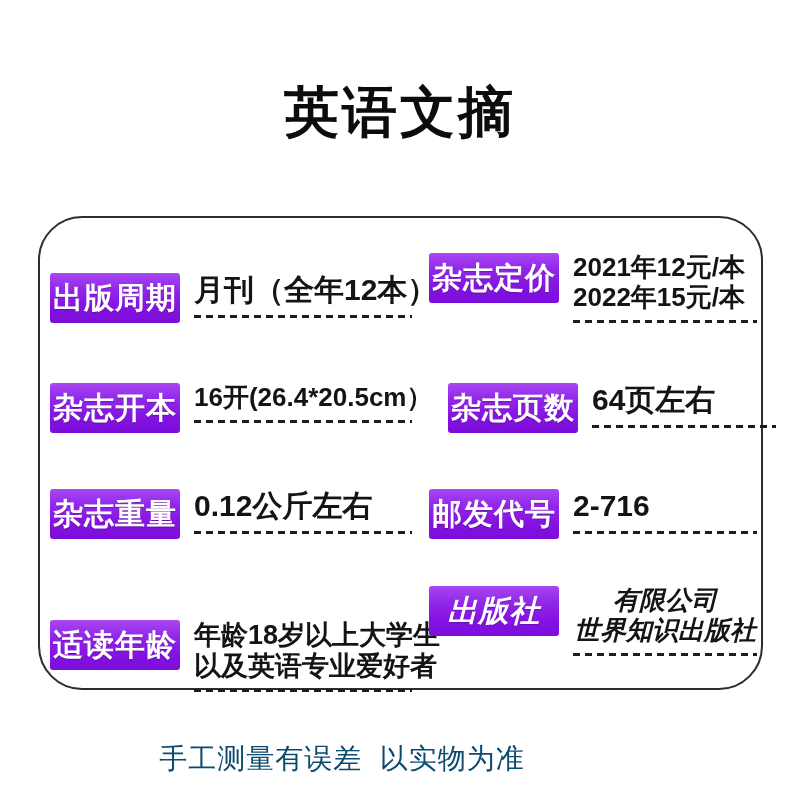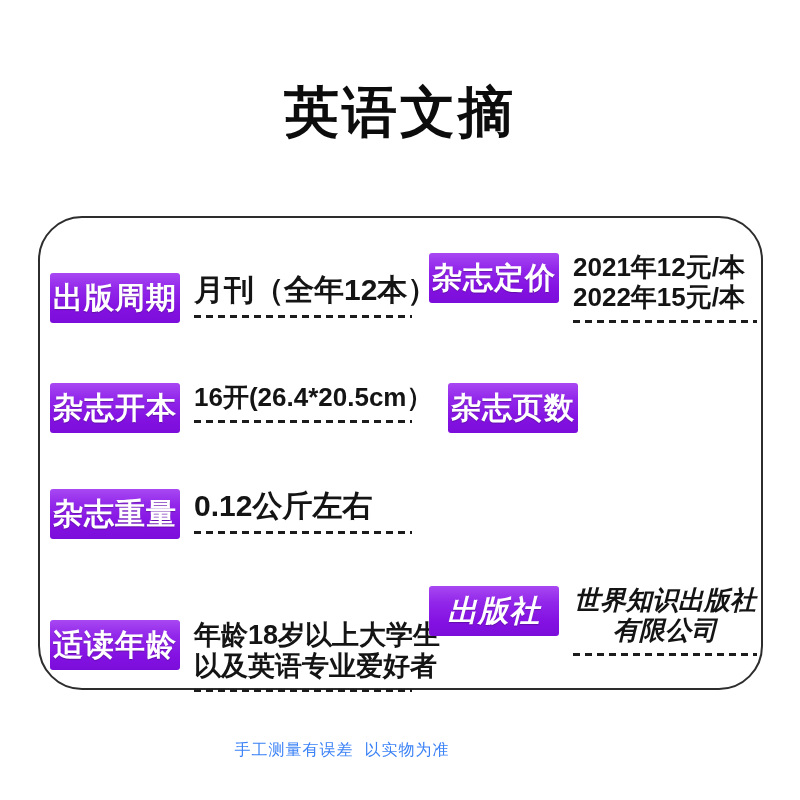--- a/index.html
+++ b/index.html
@@ -48,21 +48,21 @@
   .c0{left:10px; top:55px;}
   .c1{left:389px;top:35px;}
   .c2{left:10px; top:165px;}
   .c3{left:389px;top:165px;padding-left:19px;}
   .c4{left:10px; top:271px;}
   .c5{left:389px;top:271px;}
   .c6{left:10px; top:366px;margin-top:36px;}
   .c7{left:389px;top:368px;font-style:italic;}
   .page-footer{
     position:absolute;top:740px;left:0;width:684px;text-align:center;
-    font-size:16px;color:#3b82f6;letter-spacing:1px;white-space:pre;
+    font-size:28px;color:#0c4a6e;letter-spacing:1px;white-space:pre;
   }
 </style>
 </head>
 <body>
 
 <div class="page-title">英语文摘</div>
 
 <div class="spec-card">
 
   <div class="cell c0 col-left">
@@ -95,51 +95,66 @@
       <span class="line">16开(26.4*20.5cm）</span>
 
       <div class="dash"></div>
     </div>
   </div>
 
   <div class="cell c3 col-right">
     <div class="badge">
       <span class="badge-label">杂志页数</span>
     </div>
+    <div class="value">
+      <span class="line">64页左右</span>
+
+      <div class="dash"></div>
+    </div>
   </div>
 
   <div class="cell c4 col-left">
     <div class="badge">
       <span class="badge-label">杂志重量</span>
     </div>
     <div class="value">
       <span class="line">0.12公斤左右</span>
 
       <div class="dash"></div>
     </div>
   </div>
 
+  <div class="cell c5 col-right">
+    <div class="badge">
+      <span class="badge-label">邮发代号</span>
+    </div>
+    <div class="value">
+      <span class="line">2-716</span>
+
+      <div class="dash"></div>
+    </div>
+  </div>
 
   <div class="cell c6 col-left small">
     <div class="badge">
       <span class="badge-label">适读年龄</span>
     </div>
     <div class="value">
       <span class="line">年龄18岁以上大学生</span>
       <span class="line">以及英语专业爱好者</span>
       <div class="dash"></div>
     </div>
   </div>
 
   <div class="cell c7 col-right center med">
     <div class="badge">
       <span class="badge-label">出版社</span>
     </div>
     <div class="value">
+      <span class="line">有限公司</span>
       <span class="line">世界知识出版社</span>
-      <span class="line">有限公司</span>
       <div class="dash"></div>
     </div>
   </div>
 
 </div>
 
 <div class="page-footer">手工测量有误差  以实物为准</div>
 
 </body></html>

